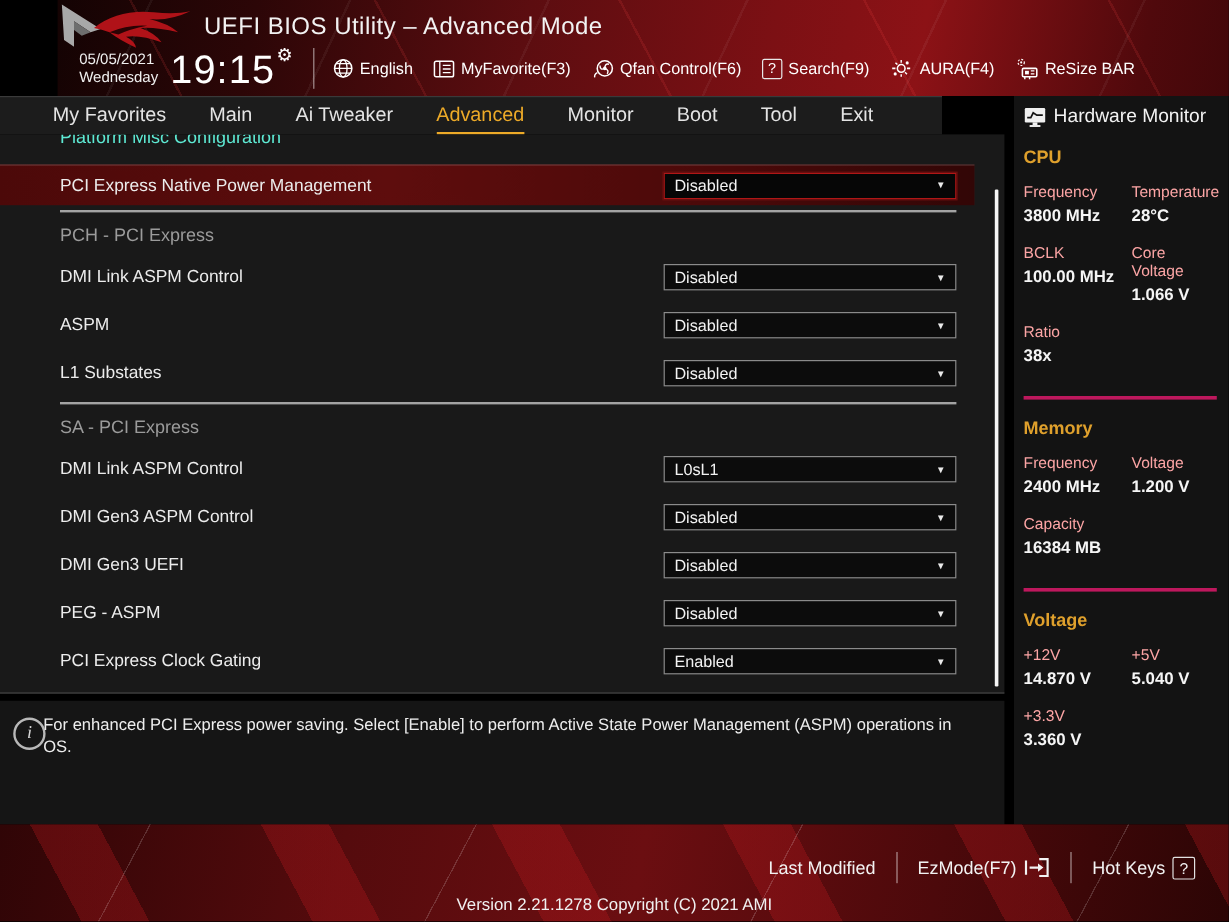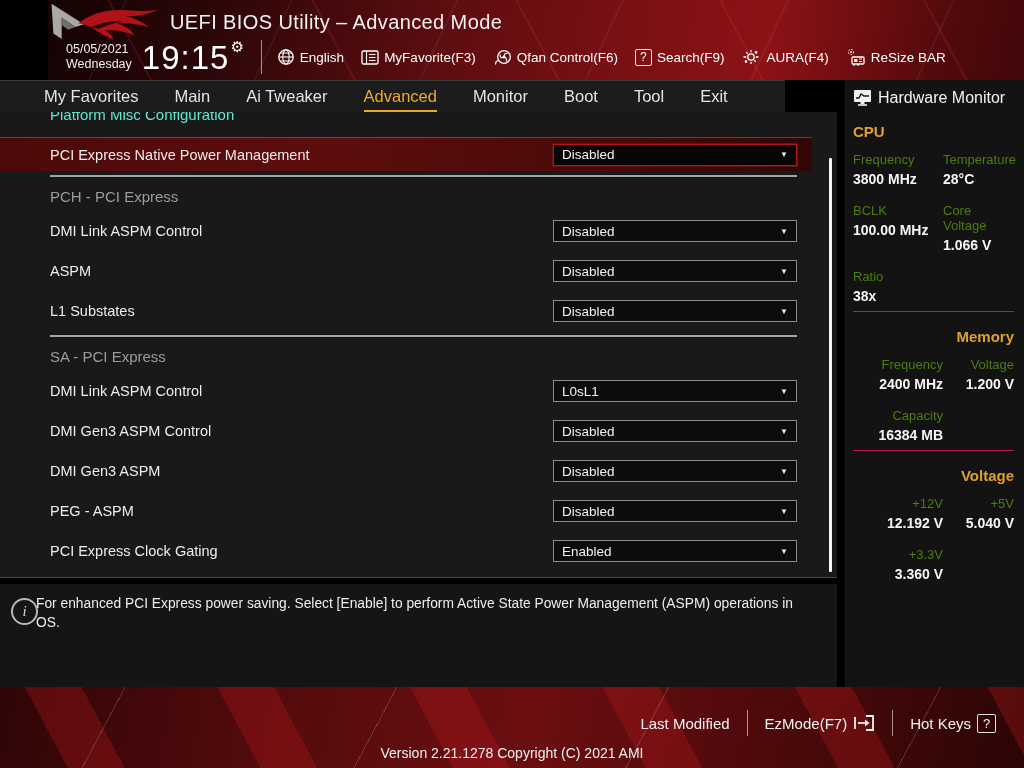--- a/index.html
+++ b/index.html
@@ -103,23 +103,23 @@
 
   
   .sidebar {
     position:absolute; left:845px; top:80px; width:179px; height:607px;
     background:#131313; color:#eee;
   }
   .hwm-header { display:flex; align-items:flex-start; gap:6px; padding:9px 0 0 8px; font-size:16px; color:#f2f2f2; }
   .hwm-body { padding:0 10px 0 8px; }
   .hw-title { color:#dfa02c; font-size:15px; font-weight:bold; margin:16px 0 12px; }
   .hw-grid { display:grid; grid-template-columns:90px 1fr; row-gap:16px; }
-  .metric .m-label { color:#4d7c0f; font-size:13px; margin-bottom:4px; }
+  .metric .m-label { color:#fca5a5; font-size:13px; margin-bottom:4px; }
   .metric .m-value { color:#f5f5f5; font-size:14px; font-weight:bold; }
-  .hw-section + .hw-section { border-top:1px solid #be185d; margin-top:7px;text-align:right; }
+  .hw-section + .hw-section { border-top:3px solid #be185d; margin-top:26px; }
 
   
   .footer {
     position:absolute; left:0; top:687px; width:1024px; height:81px;
     background:
       repeating-linear-gradient(118deg, transparent 0 110px, rgba(255,255,255,0.16) 110px 111px, transparent 111px 240px),
       repeating-linear-gradient(62deg, transparent 0 60px, rgba(190,25,30,0.30) 60px 110px, transparent 110px 170px),
       linear-gradient(100deg, #300506 0%, #550b0d 28%, #6b0e11 52%, #4c090b 76%, #2c0505 100%);
   }
   .footer-actions {
@@ -298,21 +298,21 @@
         </div>
       </div>
       <div class="setting-row">
         <span class="label">DMI Gen3 ASPM Control</span>
         <div class="dropdown">
           <span class="value">Disabled</span>
           <span class="arrow">▼</span>
         </div>
       </div>
       <div class="setting-row">
-        <span class="label">DMI Gen3 ASPM</span>
+        <span class="label">DMI Gen3 UEFI</span>
         <div class="dropdown">
           <span class="value">Disabled</span>
           <span class="arrow">▼</span>
         </div>
       </div>
       <div class="setting-row">
         <span class="label">PEG - ASPM</span>
         <div class="dropdown">
           <span class="value">Disabled</span>
           <span class="arrow">▼</span>
@@ -387,21 +387,21 @@
             <div class="m-label">Capacity</div>
             <div class="m-value">16384 MB</div>
           </div>
         </div>
       </div>
       <div class="hw-section">
         <div class="hw-title">Voltage</div>
         <div class="hw-grid">
           <div class="metric">
             <div class="m-label">+12V</div>
-            <div class="m-value">12.192 V</div>
+            <div class="m-value">14.870 V</div>
           </div>
           <div class="metric">
             <div class="m-label">+5V</div>
             <div class="m-value">5.040 V</div>
           </div>
           <div class="metric">
             <div class="m-label">+3.3V</div>
             <div class="m-value">3.360 V</div>
           </div>
         </div>

